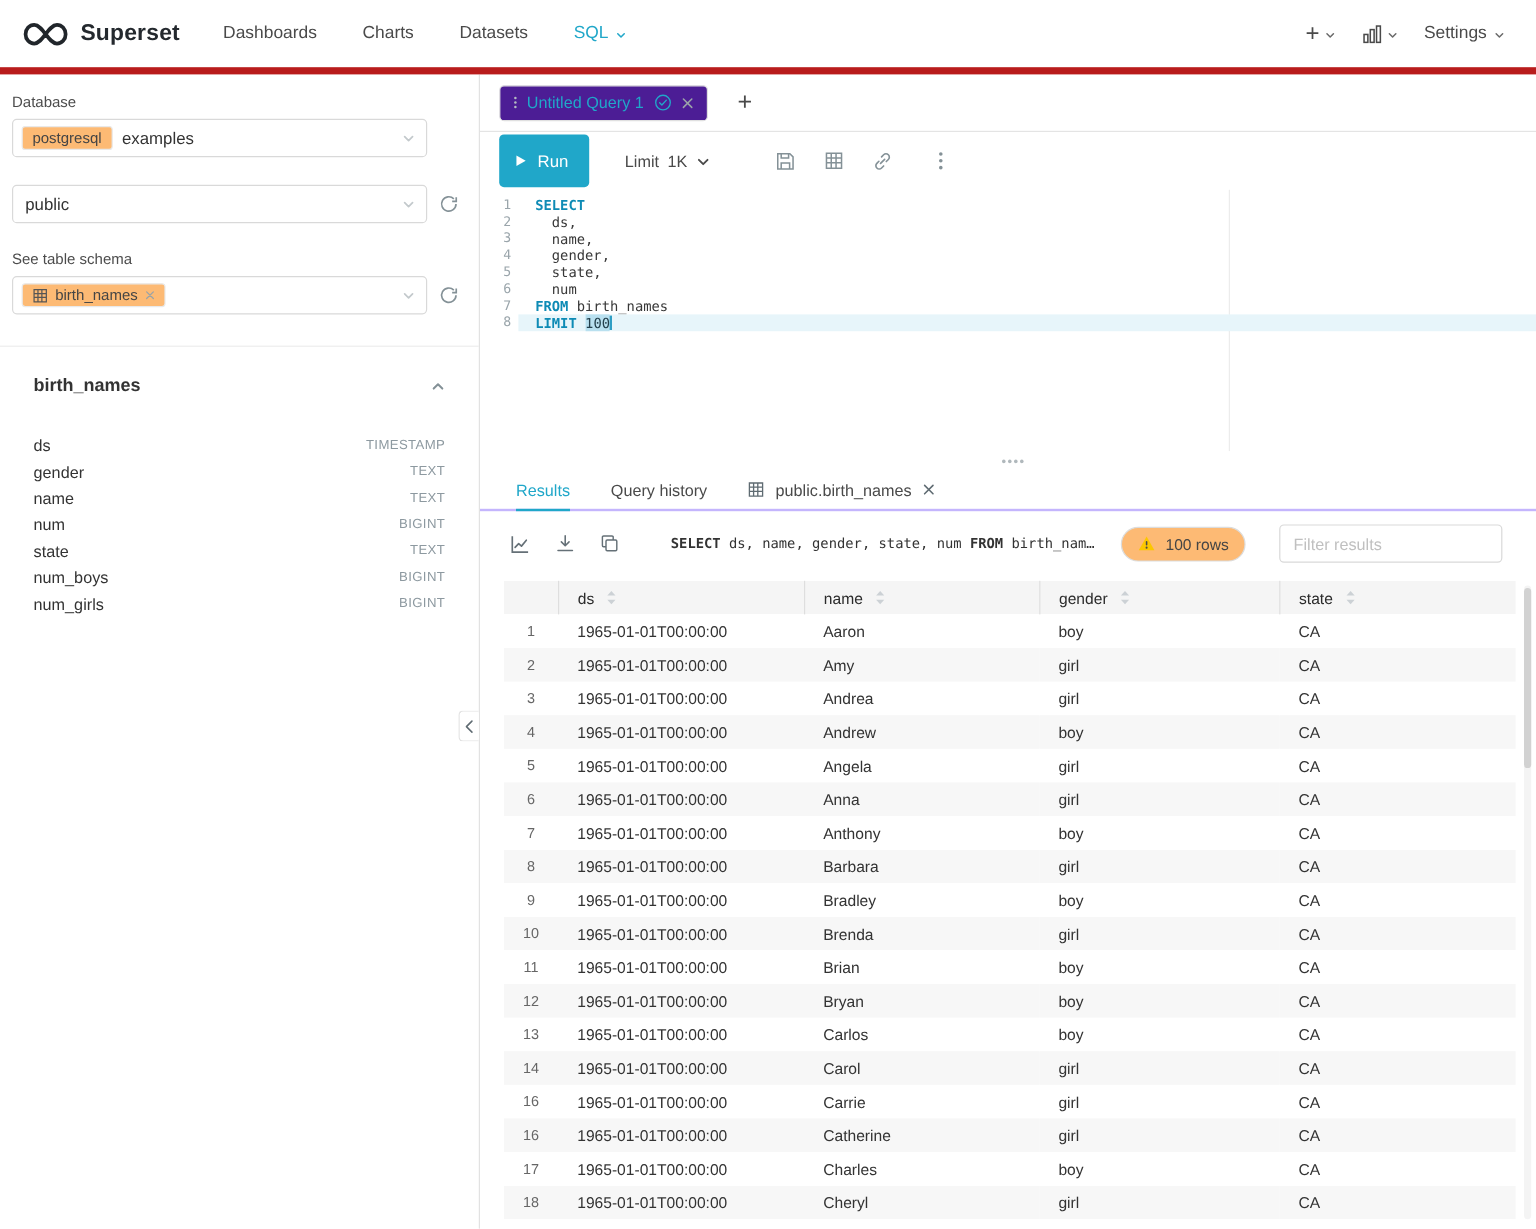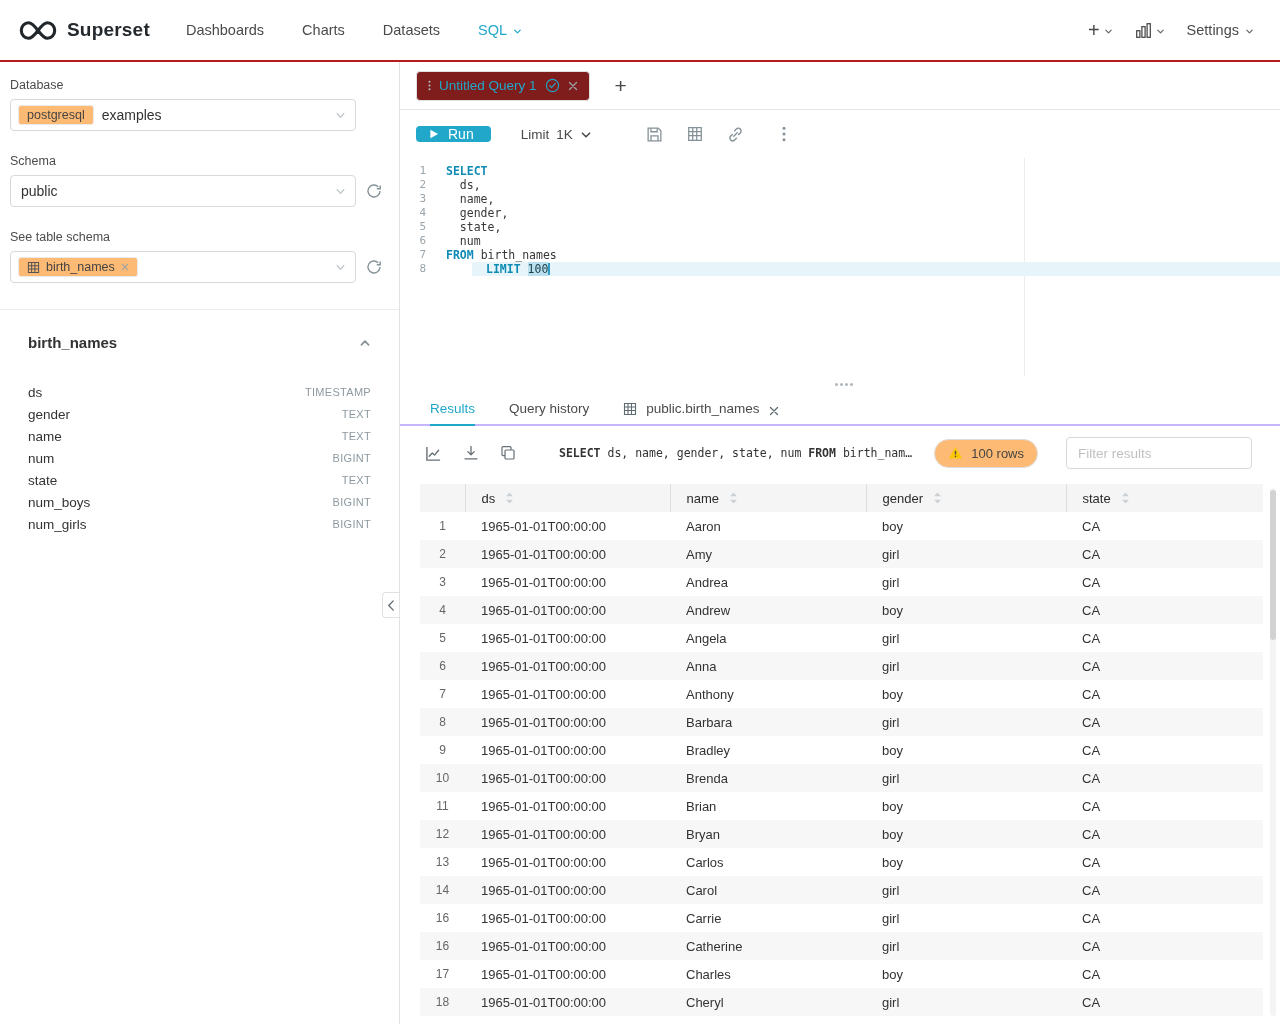--- a/index.html
+++ b/index.html
@@ -9,21 +9,21 @@
     font-family:"Liberation Sans", sans-serif;
     font-size:14px; color:#333; background:#fff;
     position:relative;
   }
   .icn { display:inline-flex; align-items:center; justify-content:center; line-height:0; }
 
   
   .navbar {
     height:62px; display:flex; align-items:center;
     padding:0 26px 0 18px; background:#fff;
-    border-bottom:2px solid #b91c1c; position:relative; z-index:5;
+    border-bottom:6px solid #b91c1c; position:relative; z-index:5;
   }
   .brand { display:flex; align-items:center; gap:9px; margin-right:36px; }
   .brand-name { font-size:19px; font-weight:bold; color:#24292e; letter-spacing:.2px; }
   .nav-menu { display:flex; align-items:center; gap:38px; flex:1; }
   .nav-item { font-size:14.5px; color:#4a4a4a; display:flex; align-items:center; gap:6px; cursor:pointer; }
   .nav-item.active { color:#20a7c9; }
   .nav-item .caret { color:inherit; margin-top:2px; }
   .nav-right { display:flex; align-items:center; gap:22px; color:#4a4a4a; }
   .nav-icon-group { display:flex; align-items:center; gap:4px; cursor:pointer; }
   .plus-glyph { font-size:20px; font-weight:300; line-height:1; color:#4a4a4a; }
@@ -67,65 +67,65 @@
     background:#fff; display:flex; align-items:center; justify-content:center;
     color:#5f6b72; cursor:pointer;
   }
 
   
   .main { position:absolute; left:400px; top:62px; right:0; bottom:0; display:flex; flex-direction:column; background:#fff; }
 
   .tabstrip { height:48px; flex:none; border-bottom:1px solid #e4e4e4; display:flex; align-items:center; padding-left:16px; }
   .qtab {
     height:30px; display:flex; align-items:center; gap:8px;
-    border:1px solid #e0e0e0; border-radius:4px; background:#7f1d1d; padding:0 11px; cursor:pointer;
+    border:1px solid #e0e0e0; border-radius:4px; background:#4c1d95; padding:0 11px; cursor:pointer;
   }
   .qtab-drag { color:#b4bcc1; }
   .qtab-title { color:#20a7c9; font-size:13.5px; white-space:nowrap; }
   .qtab-close { color:#9aa3a8; cursor:pointer; }
   .add-tab { margin-left:17px; font-size:21px; font-weight:300; color:#4a4a4a; cursor:pointer; line-height:1; padding:4px 8px; }
 
   .ed-toolbar { height:48px; flex:none; display:flex; align-items:center; padding:0 16px; }
   .run-btn {
-    background:#20a7c9; color:#fff; border:none; border-radius:4px; height:16px;
+    background:#20a7c9; color:#fff; border:none; border-radius:4px; height:44px;
     padding:0 17px 0 13px; display:flex; align-items:center; gap:9px;
     font-size:14px; font-family:inherit; cursor:pointer;
   }
   .limit { margin-left:30px; display:flex; align-items:center; gap:7px; color:#4a4a4a; font-size:13.5px; cursor:pointer; }
   .limit .chev { color:#4a4a4a; margin-top:2px; }
   .ed-icons { display:flex; align-items:center; margin-left:42px; color:#849197; }
   .ed-icon-btn { cursor:pointer; padding:0 12px; color:#849197; }
 
   .editor {
     position:relative; height:218px; flex:none; background:#fff; overflow:hidden;
     font-family:"DejaVu Sans Mono", monospace; font-size:11.5px; padding-top:6px;
   }
   .print-margin { position:absolute; left:624px; top:0; bottom:0; width:1px; background:#ececec; }
   .code-line { display:flex; height:14px; line-height:14px; position:relative; }
   .gutter { width:32px; flex:none; text-align:right; padding-right:6px; color:#9aa5ab; font-size:11px; }
   .line-text { flex:1; padding-left:14px; white-space:pre; }
-  .code-line.active .line-text { background:#e7f5fa;margin-left:40px; }
+  .code-line.active .line-text { background:#e7f5fa; }
   .tok-kw { color:#0e8bb5; font-weight:bold; }
   .tok-plain { color:#383838; }
   .tok-num { color:#24404c; background:#b9e0ef; }
   .cursor { display:inline-block; width:2px; height:12px; background:#2f9ec4; vertical-align:middle; margin-top:-2px; }
 
   .resize-handle { height:16px; flex:none; display:flex; align-items:center; justify-content:center; cursor:row-resize; }
   .drag-dots {
     width:3px; height:3px; border-radius:50%; background:#b0b8bc; margin-left:-8px;
     box-shadow:5px 0 0 #b0b8bc, 10px 0 0 #b0b8bc, 15px 0 0 #b0b8bc;
   }
 
   
   .south { flex:1; display:flex; flex-direction:column; overflow:hidden; }
   .south-tabs { height:34px; flex:none; border-bottom:2px solid #c4b5fd; display:flex; align-items:center; padding-left:30px; }
   .s-tab { position:relative; height:34px; display:flex; align-items:center; margin-right:34px; font-size:13.5px; color:#4a4a4a; cursor:pointer; }
   .s-tab.active { color:#20a7c9; }
   .s-tab.active::after { content:""; position:absolute; left:0; right:0; bottom:-1px; height:2px; background:#20a7c9; }
-  .table-tab { display:flex; align-items:flex-end; gap:9px; color:#4a4a4a; font-size:13.5px; cursor:pointer; }
+  .table-tab { display:flex; align-items:center; gap:9px; color:#4a4a4a; font-size:13.5px; cursor:pointer; }
   .table-tab .icn { color:#5f6b72; }
   .table-tab-close { color:#9aa3a8; }
 
   .res-toolbar { height:54px; flex:none; display:flex; align-items:center; padding:0 28px 0 25px; }
   .res-icon-btn { cursor:pointer; color:#657077; padding-right:21px; }
   .query-preview {
     margin-left:22px; flex:1; overflow:hidden; white-space:nowrap;
     font-family:"DejaVu Sans Mono", monospace; font-size:11.5px; color:#333;
   }
   .qp-kw { font-weight:bold; }
@@ -227,21 +227,20 @@
           </span>
         <span class="select-value">examples</span>
         <span class="icn chev">
           <svg width="11" height="11" viewBox="0 0 10 10">
               <path d="M2 3.5l3 3 3-3" fill="none" stroke="currentColor" stroke-width="1.3" stroke-linecap="round" stroke-linejoin="round"></path>
             </svg>
         </span>
       </div>
     </div>
 
-    <div class="sb-label">Schema</div>
     <div class="sb-row">
       <div class="select">
         <span class="select-value" style="padding-left:3px">public</span>
         <span class="icn chev">
           <svg width="11" height="11" viewBox="0 0 10 10">
               <path d="M2 3.5l3 3 3-3" fill="none" stroke="currentColor" stroke-width="1.3" stroke-linecap="round" stroke-linejoin="round"></path>
             </svg>
         </span>
       </div>
       <span class="icn refresh-btn">

